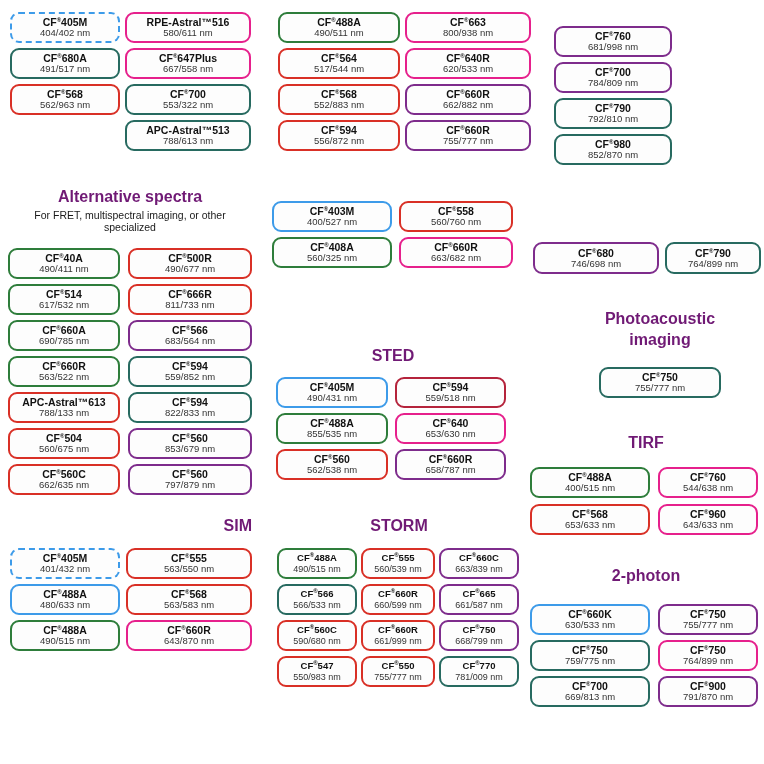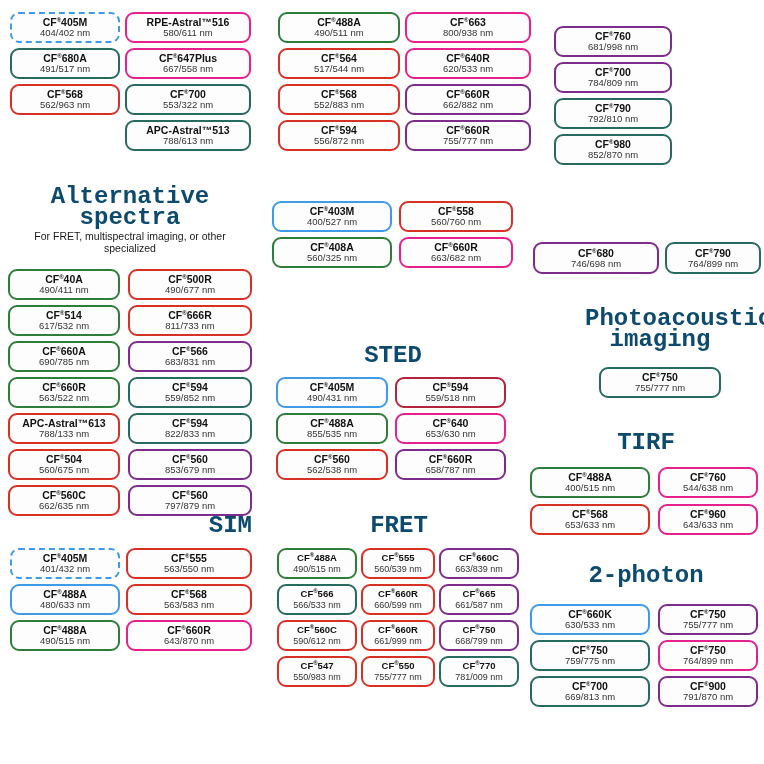--- a/index.html
+++ b/index.html
@@ -1,20 +1,20 @@
 <!DOCTYPE html>
 <html><head>
 <meta charset="utf-8">
 <style>
   html,body{margin:0;padding:0;background:#fff;}
   .canvas{position:relative;width:764px;height:764px;background:#fff;overflow:hidden;
           font-family:"Liberation Sans","DejaVu Sans",sans-serif;}
   .group{position:absolute;}
   .group.titled{text-align:center;}
-  h2.title{font-size:24px;line-height:21px;margin:0;color:#0c4a6e;font-weight:bold;font-family:Liberation Mono, monospace;}
+  h2.title{font-size:16px;line-height:21px;margin:0;color:#701a75;font-weight:bold;}
   p.sub{font-size:10.5px;margin:2px 0 0;color:#1a1a1a;}
   .boxes{display:grid;gap:5px 7px;}
   .dye-box{border:2px solid #333;border-radius:9px;background:#fdfdfd;
            display:flex;flex-direction:column;align-items:center;justify-content:center;
            height:31px;box-sizing:border-box;}
   .dye-box.dotted{border-style:dashed;}
   .dye-name{font-weight:bold;font-size:10.5px;color:#111;line-height:1.15;white-space:nowrap;}
   .dye-name sup{font-size:6px;line-height:0;}
   .dye-range{font-size:9.5px;color:#333;line-height:1.15;white-space:nowrap;}
 
@@ -180,21 +180,21 @@
         <div class="dye-box" style="border-color: rgb(217, 48, 38);">
           <div class="dye-name">CF<sup>®</sup>666R</div>
           <div class="dye-range">811/733 nm</div>
         </div>
         <div class="dye-box" style="border-color: rgb(46, 125, 59);">
           <div class="dye-name">CF<sup>®</sup>660A</div>
           <div class="dye-range">690/785 nm</div>
         </div>
         <div class="dye-box" style="border-color: rgb(126, 44, 140);">
           <div class="dye-name">CF<sup>®</sup>566</div>
-          <div class="dye-range">683/831 nm</div>
+          <div class="dye-range">683/564 nm</div>
         </div>
         <div class="dye-box" style="border-color: rgb(46, 125, 59);">
           <div class="dye-name">CF<sup>®</sup>660R</div>
           <div class="dye-range">563/522 nm</div>
         </div>
         <div class="dye-box" style="border-color: rgb(39, 106, 96);">
           <div class="dye-name">CF<sup>®</sup>594</div>
           <div class="dye-range">559/852 nm</div>
         </div>
         <div class="dye-box" style="border-color: rgb(217, 48, 38); text-align: right;">
@@ -299,21 +299,21 @@
           <div class="dye-range">490/515 nm</div>
         </div>
         <div class="dye-box" style="border-color: rgb(230, 32, 140);">
           <div class="dye-name">CF<sup>®</sup>660R</div>
           <div class="dye-range">643/870 nm</div>
         </div>
       </div>
   </section>
 
   <section class="group titled" id="g-storm">
-    <h2 class="title">FRET</h2>
+    <h2 class="title">STORM</h2>
     <div class="boxes">
         <div class="dye-box" style="border-color: rgb(46, 125, 59);">
           <div class="dye-name">CF<sup>®</sup>488A</div>
           <div class="dye-range">490/515 nm</div>
         </div>
         <div class="dye-box" style="border-color: rgb(217, 48, 38);">
           <div class="dye-name">CF<sup>®</sup>555</div>
           <div class="dye-range">560/539 nm</div>
         </div>
         <div class="dye-box" style="border-color: rgb(126, 44, 140);">
@@ -327,21 +327,21 @@
         <div class="dye-box" style="border-color: rgb(217, 48, 38);">
           <div class="dye-name">CF<sup>®</sup>660R</div>
           <div class="dye-range">660/599 nm</div>
         </div>
         <div class="dye-box" style="border-color: rgb(126, 44, 140);">
           <div class="dye-name">CF<sup>®</sup>665</div>
           <div class="dye-range">661/587 nm</div>
         </div>
         <div class="dye-box" style="border-color: rgb(217, 48, 38);">
           <div class="dye-name">CF<sup>®</sup>560C</div>
-          <div class="dye-range">590/612 nm</div>
+          <div class="dye-range">590/680 nm</div>
         </div>
         <div class="dye-box" style="border-color: rgb(217, 48, 38);">
           <div class="dye-name">CF<sup>®</sup>660R</div>
           <div class="dye-range">661/999 nm</div>
         </div>
         <div class="dye-box" style="border-color: rgb(126, 44, 140);">
           <div class="dye-name">CF<sup>®</sup>750</div>
           <div class="dye-range">668/799 nm</div>
         </div>
         <div class="dye-box" style="border-color: rgb(217, 48, 38);">

